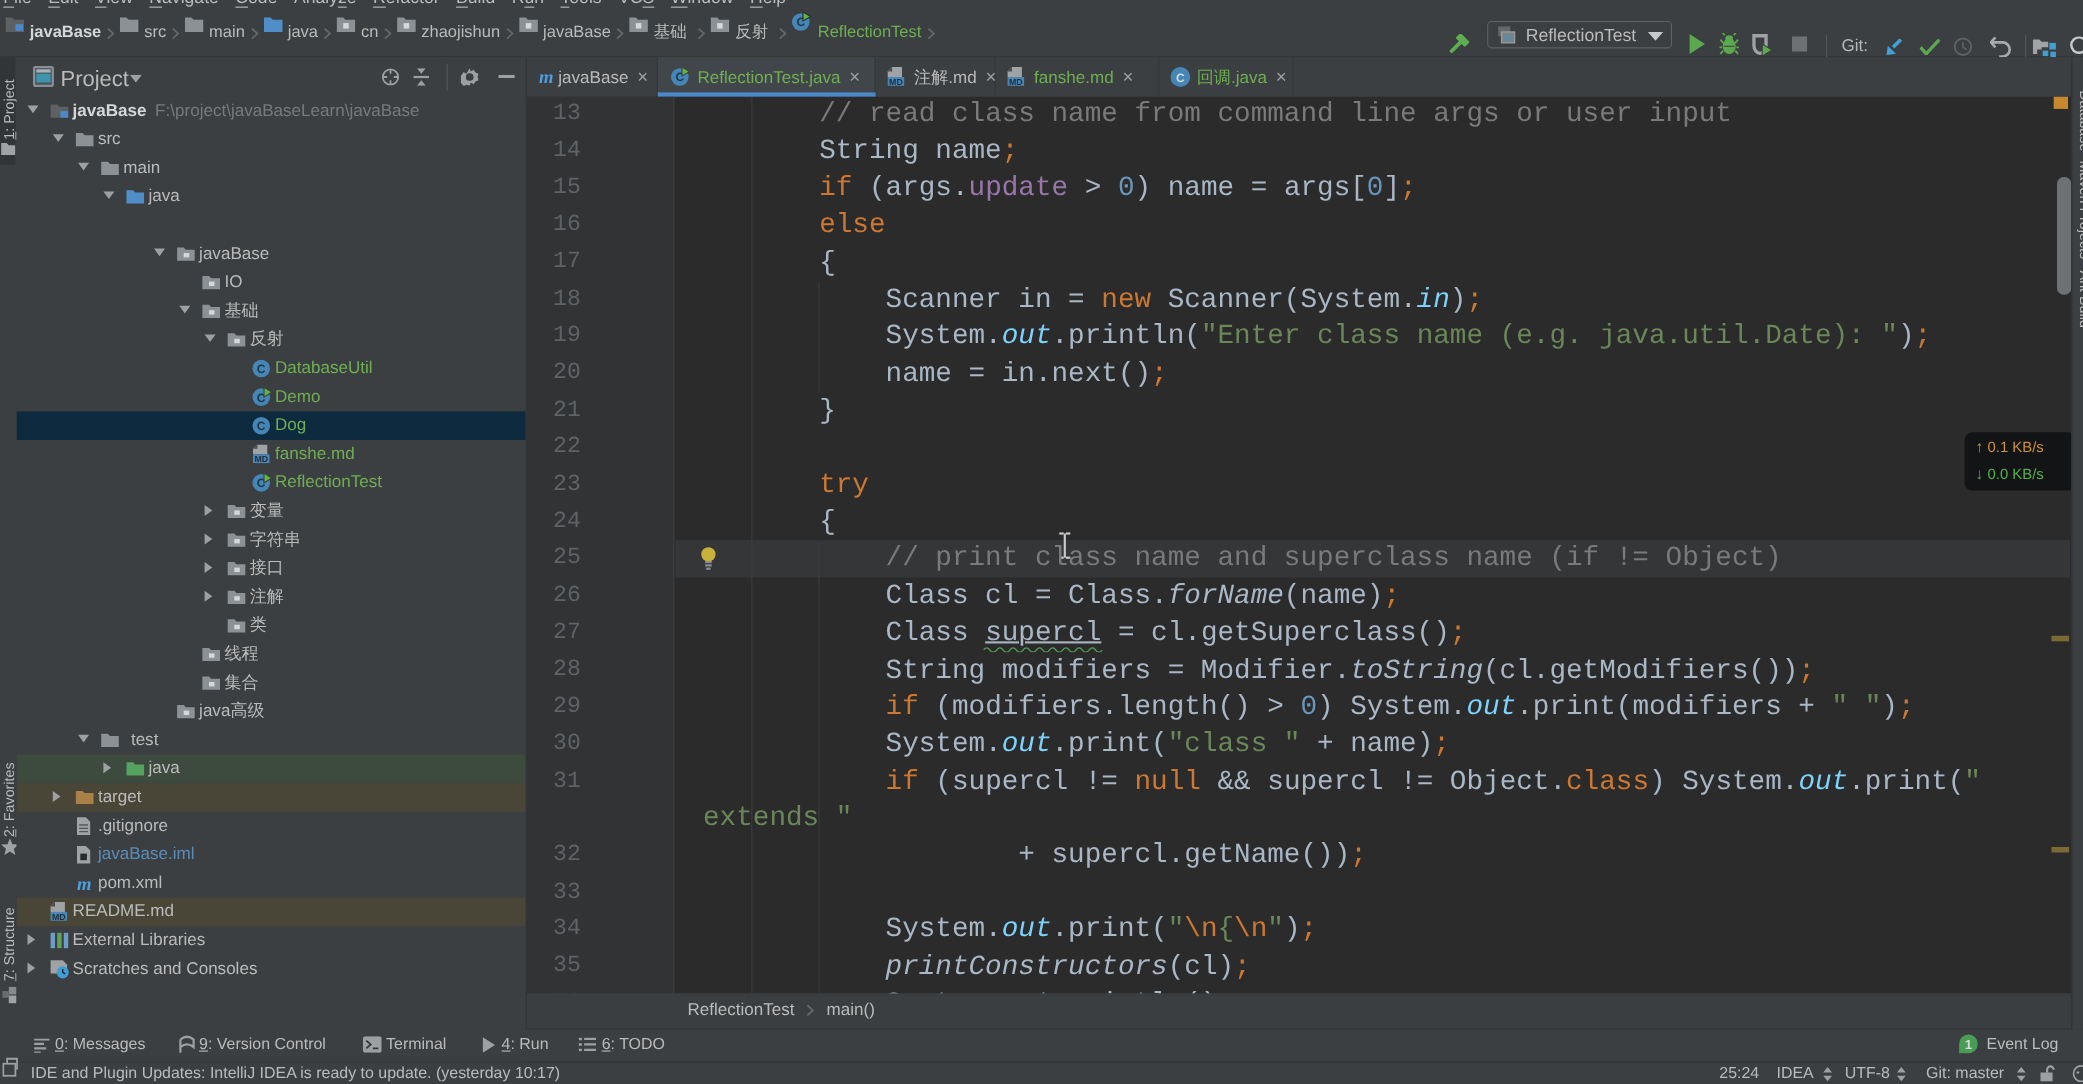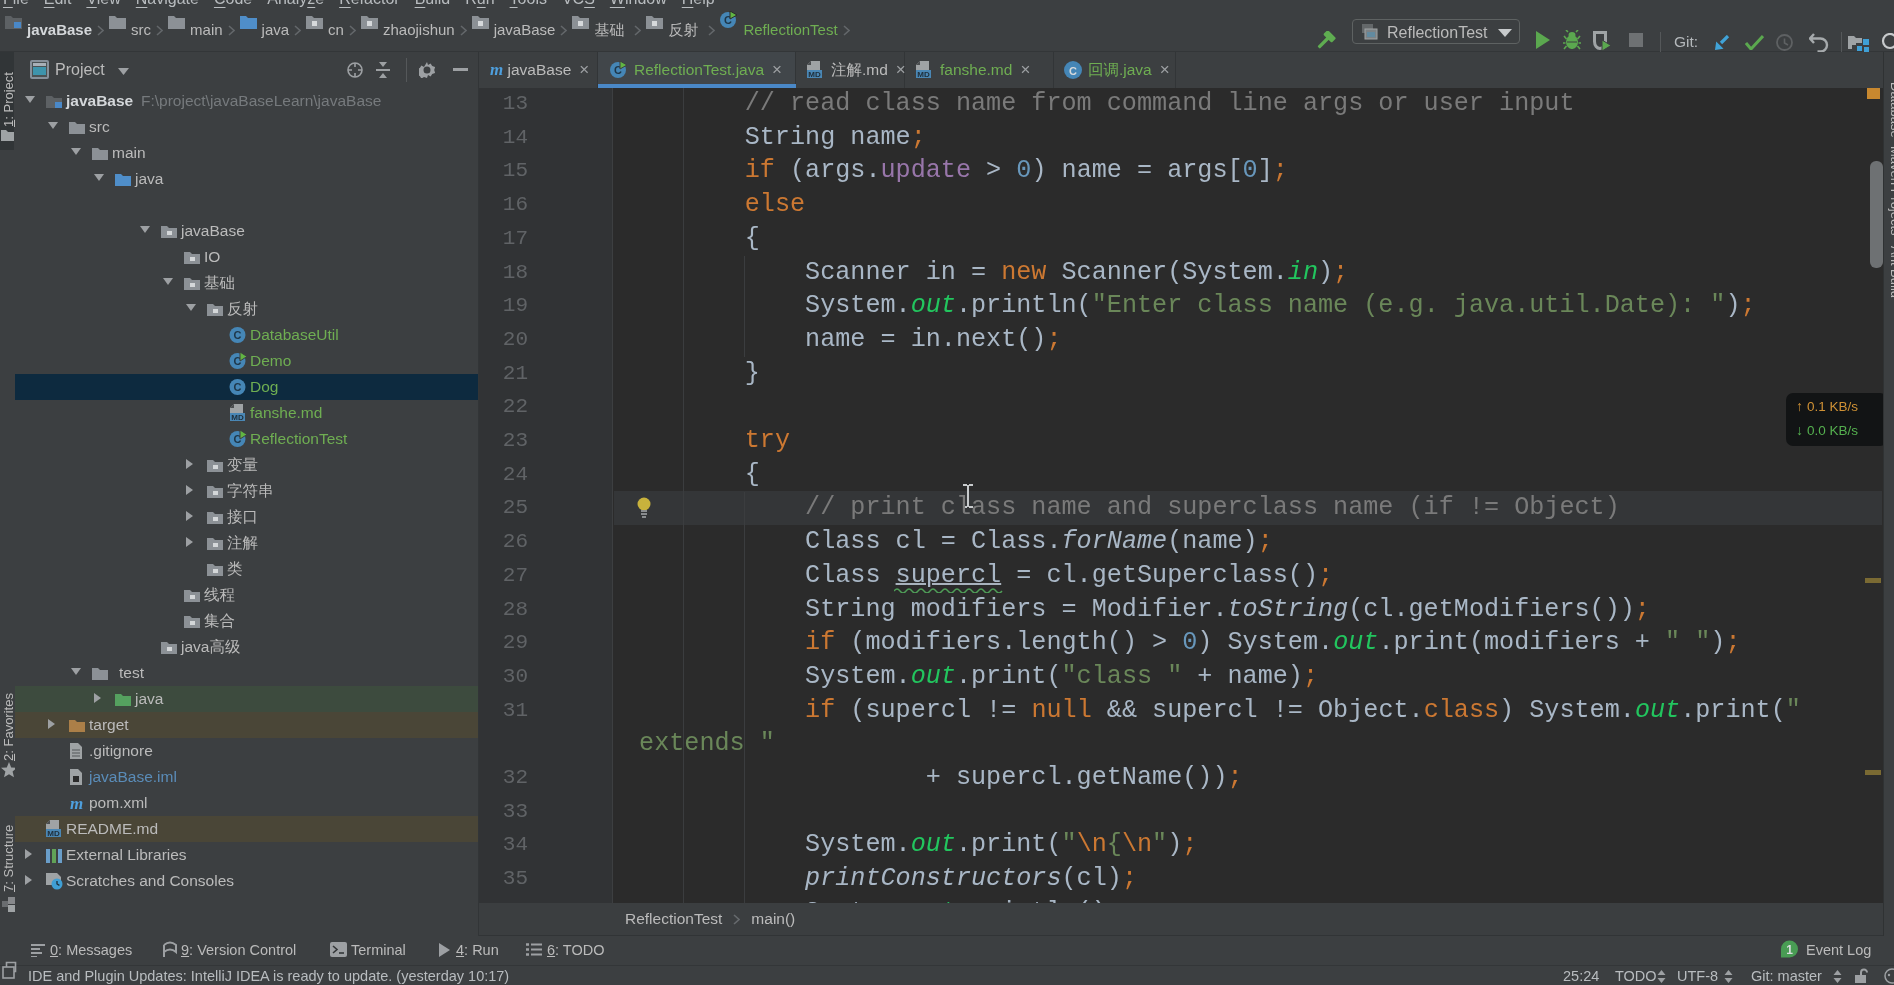--- a/index.html
+++ b/index.html
@@ -43,21 +43,21 @@
 
 #editor { left:479px; top:88px; width:1415px; height:886px; background:#2b2b2b; overflow:hidden; }
 #gutter-bg { position:absolute; left:0; top:0; width:134px; height:815px; background:#313335; border-right:1px solid #3d3f41; }
 #lnums { position:absolute; left:0; top:-1px; width:49px; text-align:right; white-space:pre;
   font-family:"Liberation Mono", monospace; font-size:21px; line-height:33.7px; color:#606366; }
 #code { position:absolute; left:145px; top:-1px; font-family:"Liberation Mono", monospace;
   font-size:25.15px; line-height:33.7px; color:#a9b7c6; white-space:pre; }
 .hl-line { position:absolute; left:135px; top:403px; width:1268px; height:34px; background:#343638; }
 .iguide { position:absolute; width:1px; background:#3b3d3f; }
 .k { color:#cc7832; } .s { color:#6a8759; } .c { color:#7a7a7a;text-align:center; } .n { color:#6897bb; }
-.f { color:#9876aa; } .fi { color:#22c55e; font-style:italic; } .it { font-style:italic; }
+.f { color:#9876aa; } .fi { color:#7dd3fc; font-style:italic; } .it { font-style:italic; }
 
 #crumbs2 { left:479px; top:903px; width:1415px; height:33px; background:#3b3e40; border-bottom:1px solid #313436; color:#bbbbbb; font-size:15.5px; line-height:32px; }
 #toolbtns { left:0; top:936px; width:1894px; height:29px; background:#3c3f41; color:#bbbbbb; font-size:14.5px; }
 #statusbar { left:0; top:965px; width:1894px; height:20px; background:#3c3f41; border-top:1px solid #333638; color:#b8bcbf; font-size:14.5px; }
 
 #rstripe { left:1883px; top:52px; width:11px; height:884px; background:#3c3f41; border-left:1px solid #2f3233; }
 </style>
 </head>
 <body>
 <div id="app">
@@ -204,21 +204,21 @@
         <rect x="6" y="8" width="7" height="7" fill="#9fa3a5"></rect>
       </svg>
   </div>
   <div id="projhead" class="abs">
     <svg class="abs" style="left:15px;top:8px" width="19" height="20">
         <rect x="0" y="0" width="19" height="19" rx="2" fill="#87909a"></rect>
         <rect x="2" y="2" width="15" height="15" fill="#4b5254"></rect>
         <rect x="3" y="3" width="13" height="3" fill="#a8b0b8"></rect>
         <rect x="3" y="7" width="13" height="8" fill="#3e94ac"></rect>
       </svg>
-    <div class="abs ui" style="left:40px;top:9px;font-size:16px">Project</div>
+    <div class="abs ui" style="left:40px;top:9px;font-size:20px">Project</div>
     <svg class="abs" style="left:103px;top:16px" width="11" height="7">
         <path d="M0 0h11l-5.5 7z" fill="#9da0a3"></path>
       </svg>
     <svg class="abs" style="left:332px;top:10px" width="16" height="16">
         <circle cx="8" cy="8" r="7" stroke="#9da0a3" stroke-width="1.6" fill="none"></circle>
         <path d="M8 1v4 M8 11v4 M1 8h4 M11 8h4" stroke="#9da0a3" stroke-width="1.6"></path>
       </svg>
     <svg class="abs" style="left:360px;top:10px" width="16" height="16">
         <path d="M4 0 h8 l-4 5z M4 16 h8 l-4 -5z" fill="#9da0a3"></path>
         <rect x="1" y="7" width="14" height="2" fill="#9da0a3"></rect>
@@ -599,21 +599,21 @@
     <svg class="abs" style="left:1779px;top:4px" width="23" height="19">
         <path d="M2 9 a8.5 8.5 0 1 1 17 0 a8.5 8.5 0 0 1 -8.5 8.5 h-8.5z" fill="#499c54"></path>
         <text x="10.5" y="14" font-size="12" font-weight="bold" fill="#d8dbdd" text-anchor="middle">1</text>
       </svg>
     <div class="abs" style="left:1806px;top:6px">Event Log</div>
   </div>
   <div id="statusbar" class="abs">
 
     <div class="abs" style="left:28px;top:2px">IDE and Plugin Updates: IntelliJ IDEA is ready to update. (yesterday 10:17)</div>
     <div class="abs" style="left:1563px;top:2px">25:24</div>
-    <div class="abs" style="left:1615px;top:2px">TODO</div>
+    <div class="abs" style="left:1615px;top:2px">IDEA</div>
     <svg class="abs" style="left:1657px;top:4px" width="9" height="13">
         <path d="M4.5 0 l4 5 h-8z M4.5 13 l4 -5 h-8z" fill="#9da0a3"></path>
       </svg>
     <div class="abs" style="left:1677px;top:2px">UTF-8</div>
     <svg class="abs" style="left:1724px;top:4px" width="9" height="13">
         <path d="M4.5 0 l4 5 h-8z M4.5 13 l4 -5 h-8z" fill="#9da0a3"></path>
       </svg>
     <div class="abs" style="left:1751px;top:2px">Git: master</div>
     <svg class="abs" style="left:1833px;top:4px" width="9" height="13">
         <path d="M4.5 0 l4 5 h-8z M4.5 13 l4 -5 h-8z" fill="#9da0a3"></path>

